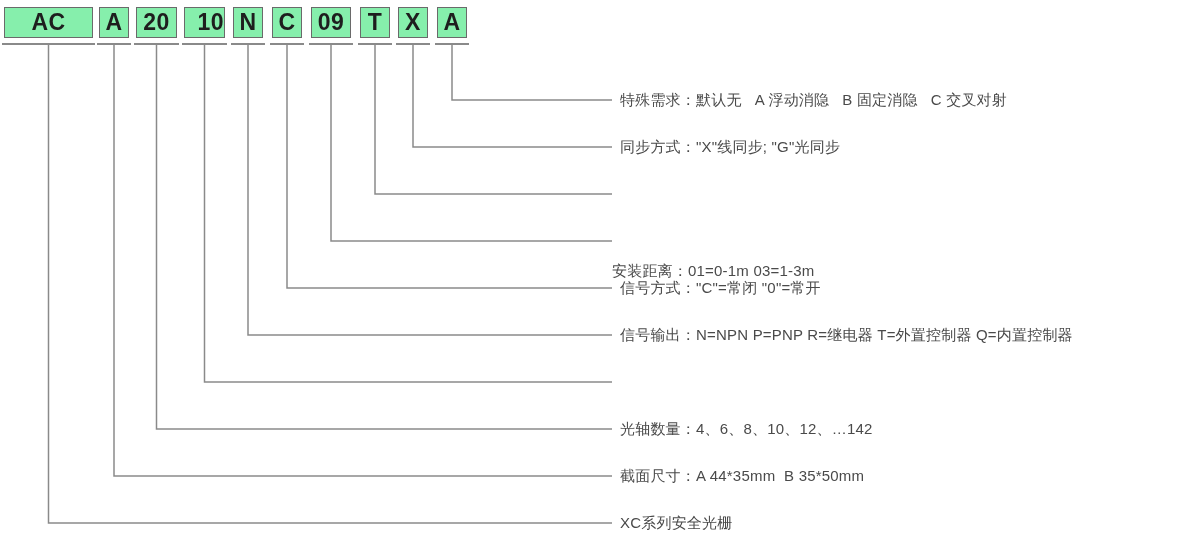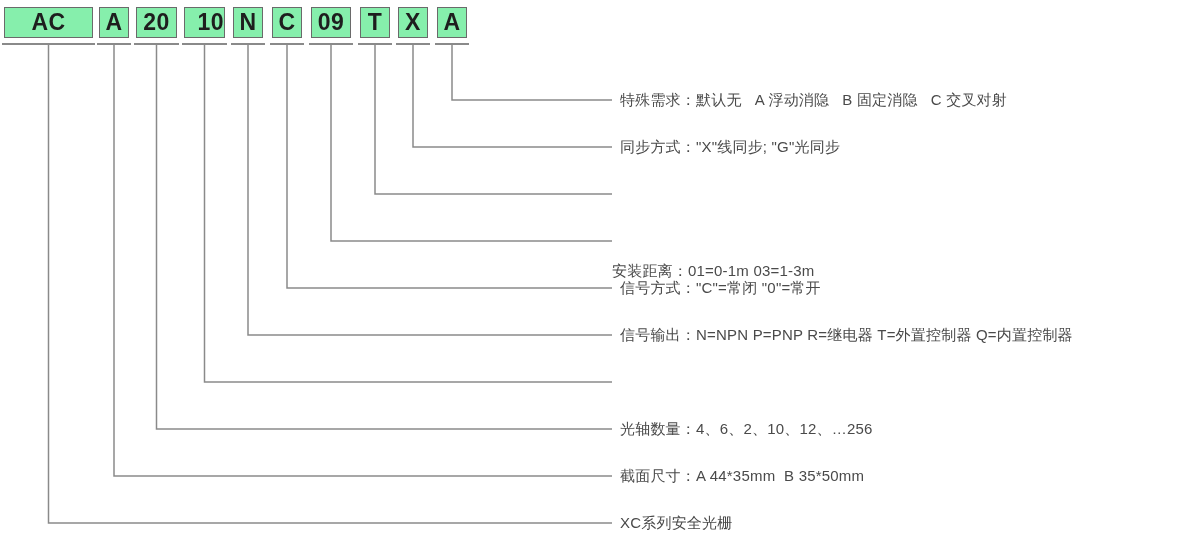--- a/index.html
+++ b/index.html
@@ -81,21 +81,21 @@
       <span>AC</span>
     </div>
     <div class="spec-label" style="left: 620px; top: 523px;">XC系列安全光栅</div>
     <div class="code-box" style="left: 99px; top: 7px; width: 30px; height: 31px;">
       <span>A</span>
     </div>
     <div class="spec-label" style="left: 620px; top: 476px;">截面尺寸：A 44*35mm  B 35*50mm</div>
     <div class="code-box" style="left: 136px; top: 7px; width: 41px; height: 31px;">
       <span>20</span>
     </div>
-    <div class="spec-label" style="left: 620px; top: 429px;">光轴数量：4、6、2、10、12、…256</div>
+    <div class="spec-label" style="left: 620px; top: 429px;">光轴数量：4、6、8、10、12、…142</div>
     <div class="code-box" style="left: 184px; top: 7px; width: 41px; height: 31px; justify-content: flex-end;">
       <span>10</span>
     </div>
     <div class="code-box" style="left: 233px; top: 7px; width: 30px; height: 31px;">
       <span>N</span>
     </div>
     <div class="spec-label" style="left: 620px; top: 335px;">信号输出：N=NPN P=PNP R=继电器 T=外置控制器 Q=内置控制器</div>
     <div class="code-box" style="left: 272px; top: 7px; width: 30px; height: 31px;">
       <span>C</span>
     </div>

